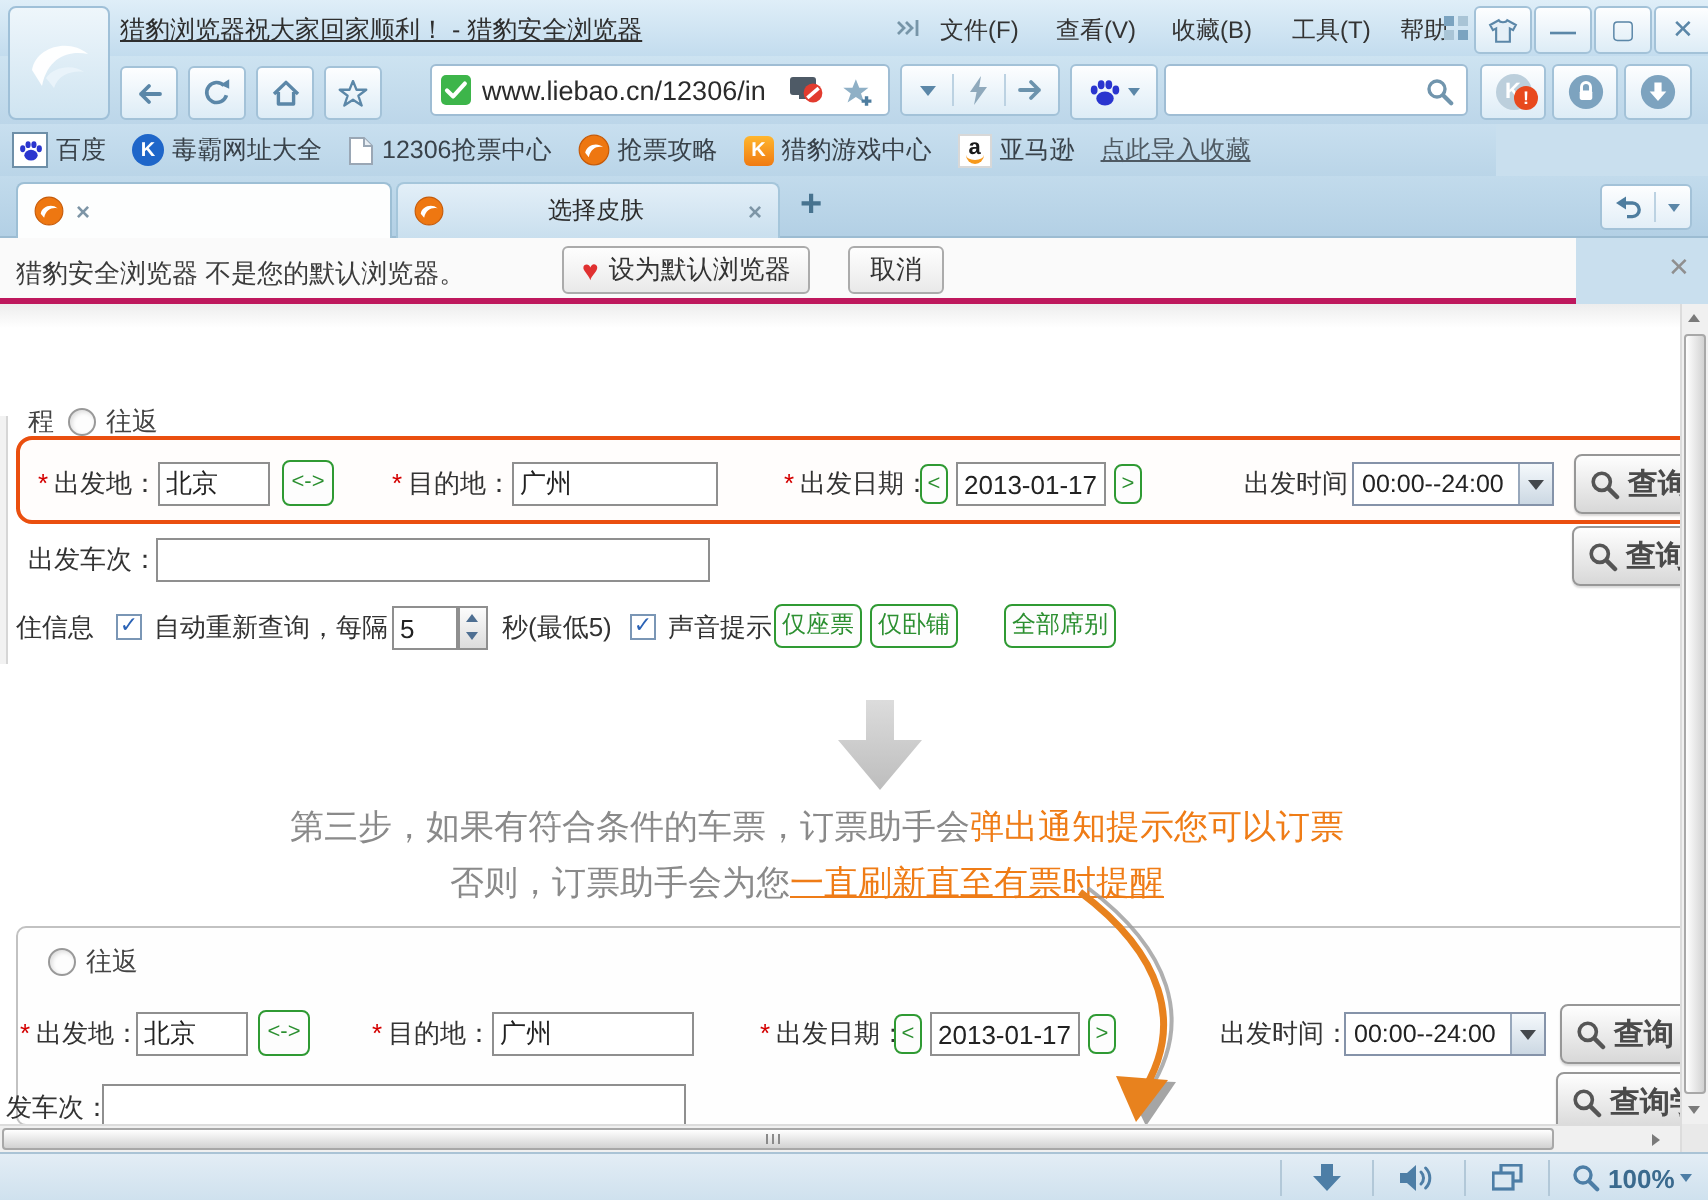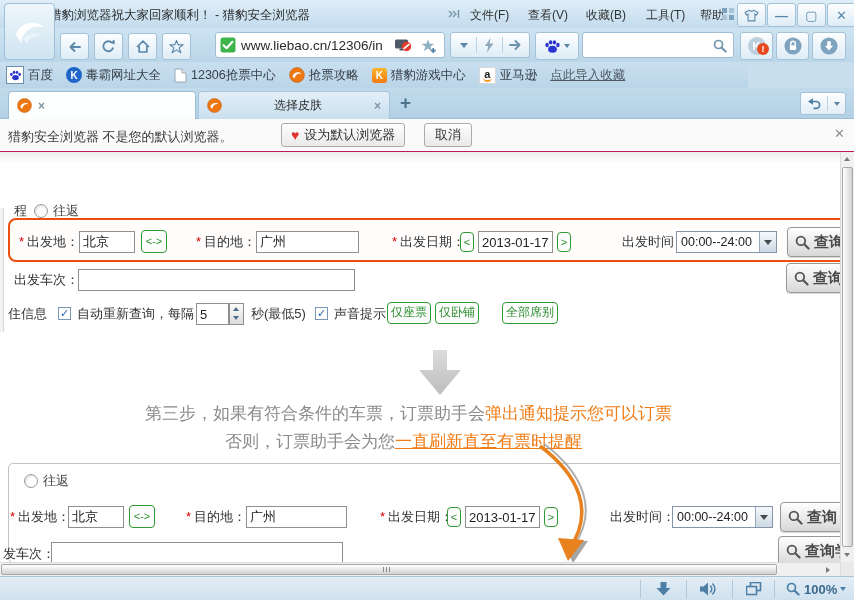--- a/index.html
+++ b/index.html
@@ -10,22 +10,22 @@
   
   #titlebar{position:absolute;left:0;top:0;width:854px;height:28px;
     background:linear-gradient(#dfeef8,#c3dcee);}
   #toolbar{position:absolute;left:0;top:28px;width:854px;height:34px;
     background:linear-gradient(#cde3f1,#bcd6e9);}
   #bookbar{position:absolute;left:0;top:62px;width:748px;height:26px;
     background:linear-gradient(#c8dfef,#bad5e8);display:flex;align-items:center;
     padding-left:6px;box-sizing:border-box;gap:13px;font-size:12.5px;color:#39424a;}
   #tabbar{position:absolute;left:0;top:88px;width:854px;height:31px;
     background:linear-gradient(#c2dbec,#b3d0e5);border-bottom:1px solid #9cbcd2;box-sizing:border-box;}
-  #notifbar{position:absolute;left:0;top:119px;width:854px;height:33px;
-    background:#fafafa;border-bottom:1px solid #be185d;box-sizing:border-box;}
+  #notifbar{position:absolute;left:0;top:119px;width:788px;height:33px;
+    background:#fafafa;border-bottom:3px solid #be185d;box-sizing:border-box;}
   #content{position:absolute;left:0;top:152px;width:854px;height:424px;background:#fff;overflow:hidden;}
   #statusbar{position:absolute;left:0;top:576px;width:854px;height:24px;
     background:linear-gradient(#e3edf5,#cfe1ee);border-top:1px solid #aac3d5;box-sizing:border-box;}
   
   .tbtn{position:absolute;border:1px solid #a3c2d8;border-radius:3px;
     background:linear-gradient(#fdfeff,#ddecf6);display:flex;align-items:center;justify-content:center;}
   .wbtn{position:absolute;top:3px;width:27px;height:22px;border:1px solid #a3c2d8;border-radius:3px;
     background:linear-gradient(#fdfeff,#ddecf6);display:flex;align-items:center;justify-content:center;
     color:#5b87a8;font-size:13px;font-weight:bold;}
   .menu{position:absolute;top:7px;font-size:12px;color:#333;}
@@ -73,21 +73,21 @@
       <ellipse cx="6.2" cy="4.1" rx="1.6" ry="2.1"></ellipse>
       <ellipse cx="9.8" cy="4.1" rx="1.6" ry="2.1"></ellipse>
       <ellipse cx="13.1" cy="6.6" rx="1.6" ry="2.1"></ellipse>
     </symbol>
   </defs>
 </svg>
 
 <div id="app">
 
   <div id="titlebar">
-    <span class="ab nw" style="left:49px;top:7px;font-size:12.5px;color:#2e2e2e;">猎豹浏览器祝大家回家顺利！ - 猎豹安全浏览器</span>
+    <span class="ab nw" style="left:60px;top:7px;font-size:12.5px;color:#2e2e2e;text-decoration:underline;">猎豹浏览器祝大家回家顺利！ - 猎豹安全浏览器</span>
     <svg class="ab" style="left:448px;top:8px" width="12" height="12" viewBox="0 0 12 12">
       <path d="M1 3 L4 6 L1 9 M5 3 L8 6 L5 9 M10.5 2 V10" fill="none" stroke="#7795a8" stroke-width="1.4"></path>
     </svg>
     <span class="menu" style="left:470px">文件(F)</span>
     <span class="menu" style="left:528px">查看(V)</span>
     <span class="menu" style="left:586px">收藏(B)</span>
     <span class="menu" style="left:646px">工具(T)</span>
     <span class="menu" style="left:700px">帮助</span>
     <svg class="ab" style="left:722px;top:8px" width="12" height="12" viewBox="0 0 12 12">
       <rect x="0" y="0" width="5" height="5" fill="#7ba3c0"></rect>

